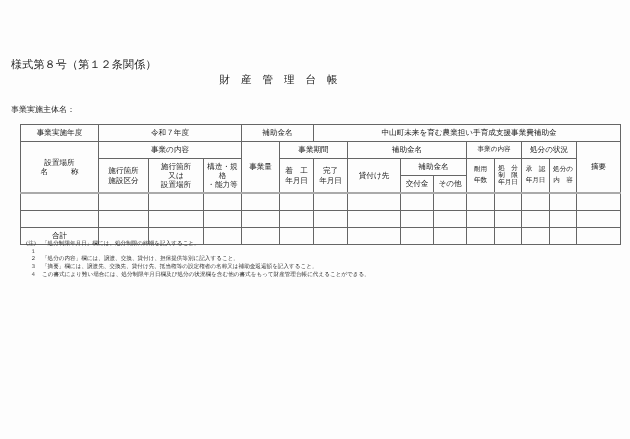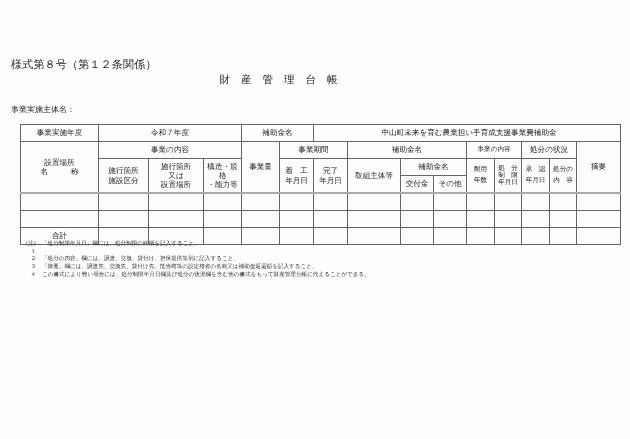--- a/index.html
+++ b/index.html
@@ -80,21 +80,21 @@
     <td rowspan="2" style="white-space:pre-line">施行箇所
 又は
 設置場所</td>
     <td rowspan="2" style="white-space:pre-line">構造・規
 格
 ・能力等</td>
     <td rowspan="2" style="white-space:pre-line">着　工
 年月日</td>
     <td rowspan="2" style="white-space:pre-line">完了
 年月日</td>
-    <td rowspan="2">取組主体等</td>
+    <td rowspan="2">貸付け先</td>
     <td colspan="2">補助金名</td>
     <td rowspan="2" class="small" style="white-space:pre-line;line-height:0.9">耐用
 
 年数</td>
     <td rowspan="2" class="small" style="white-space:pre-line;line-height:1.05">処　分
 制　限
 年月日</td>
     <td rowspan="2" class="small" style="white-space:pre-line;line-height:0.9">承　認
 
 年月日</td>

